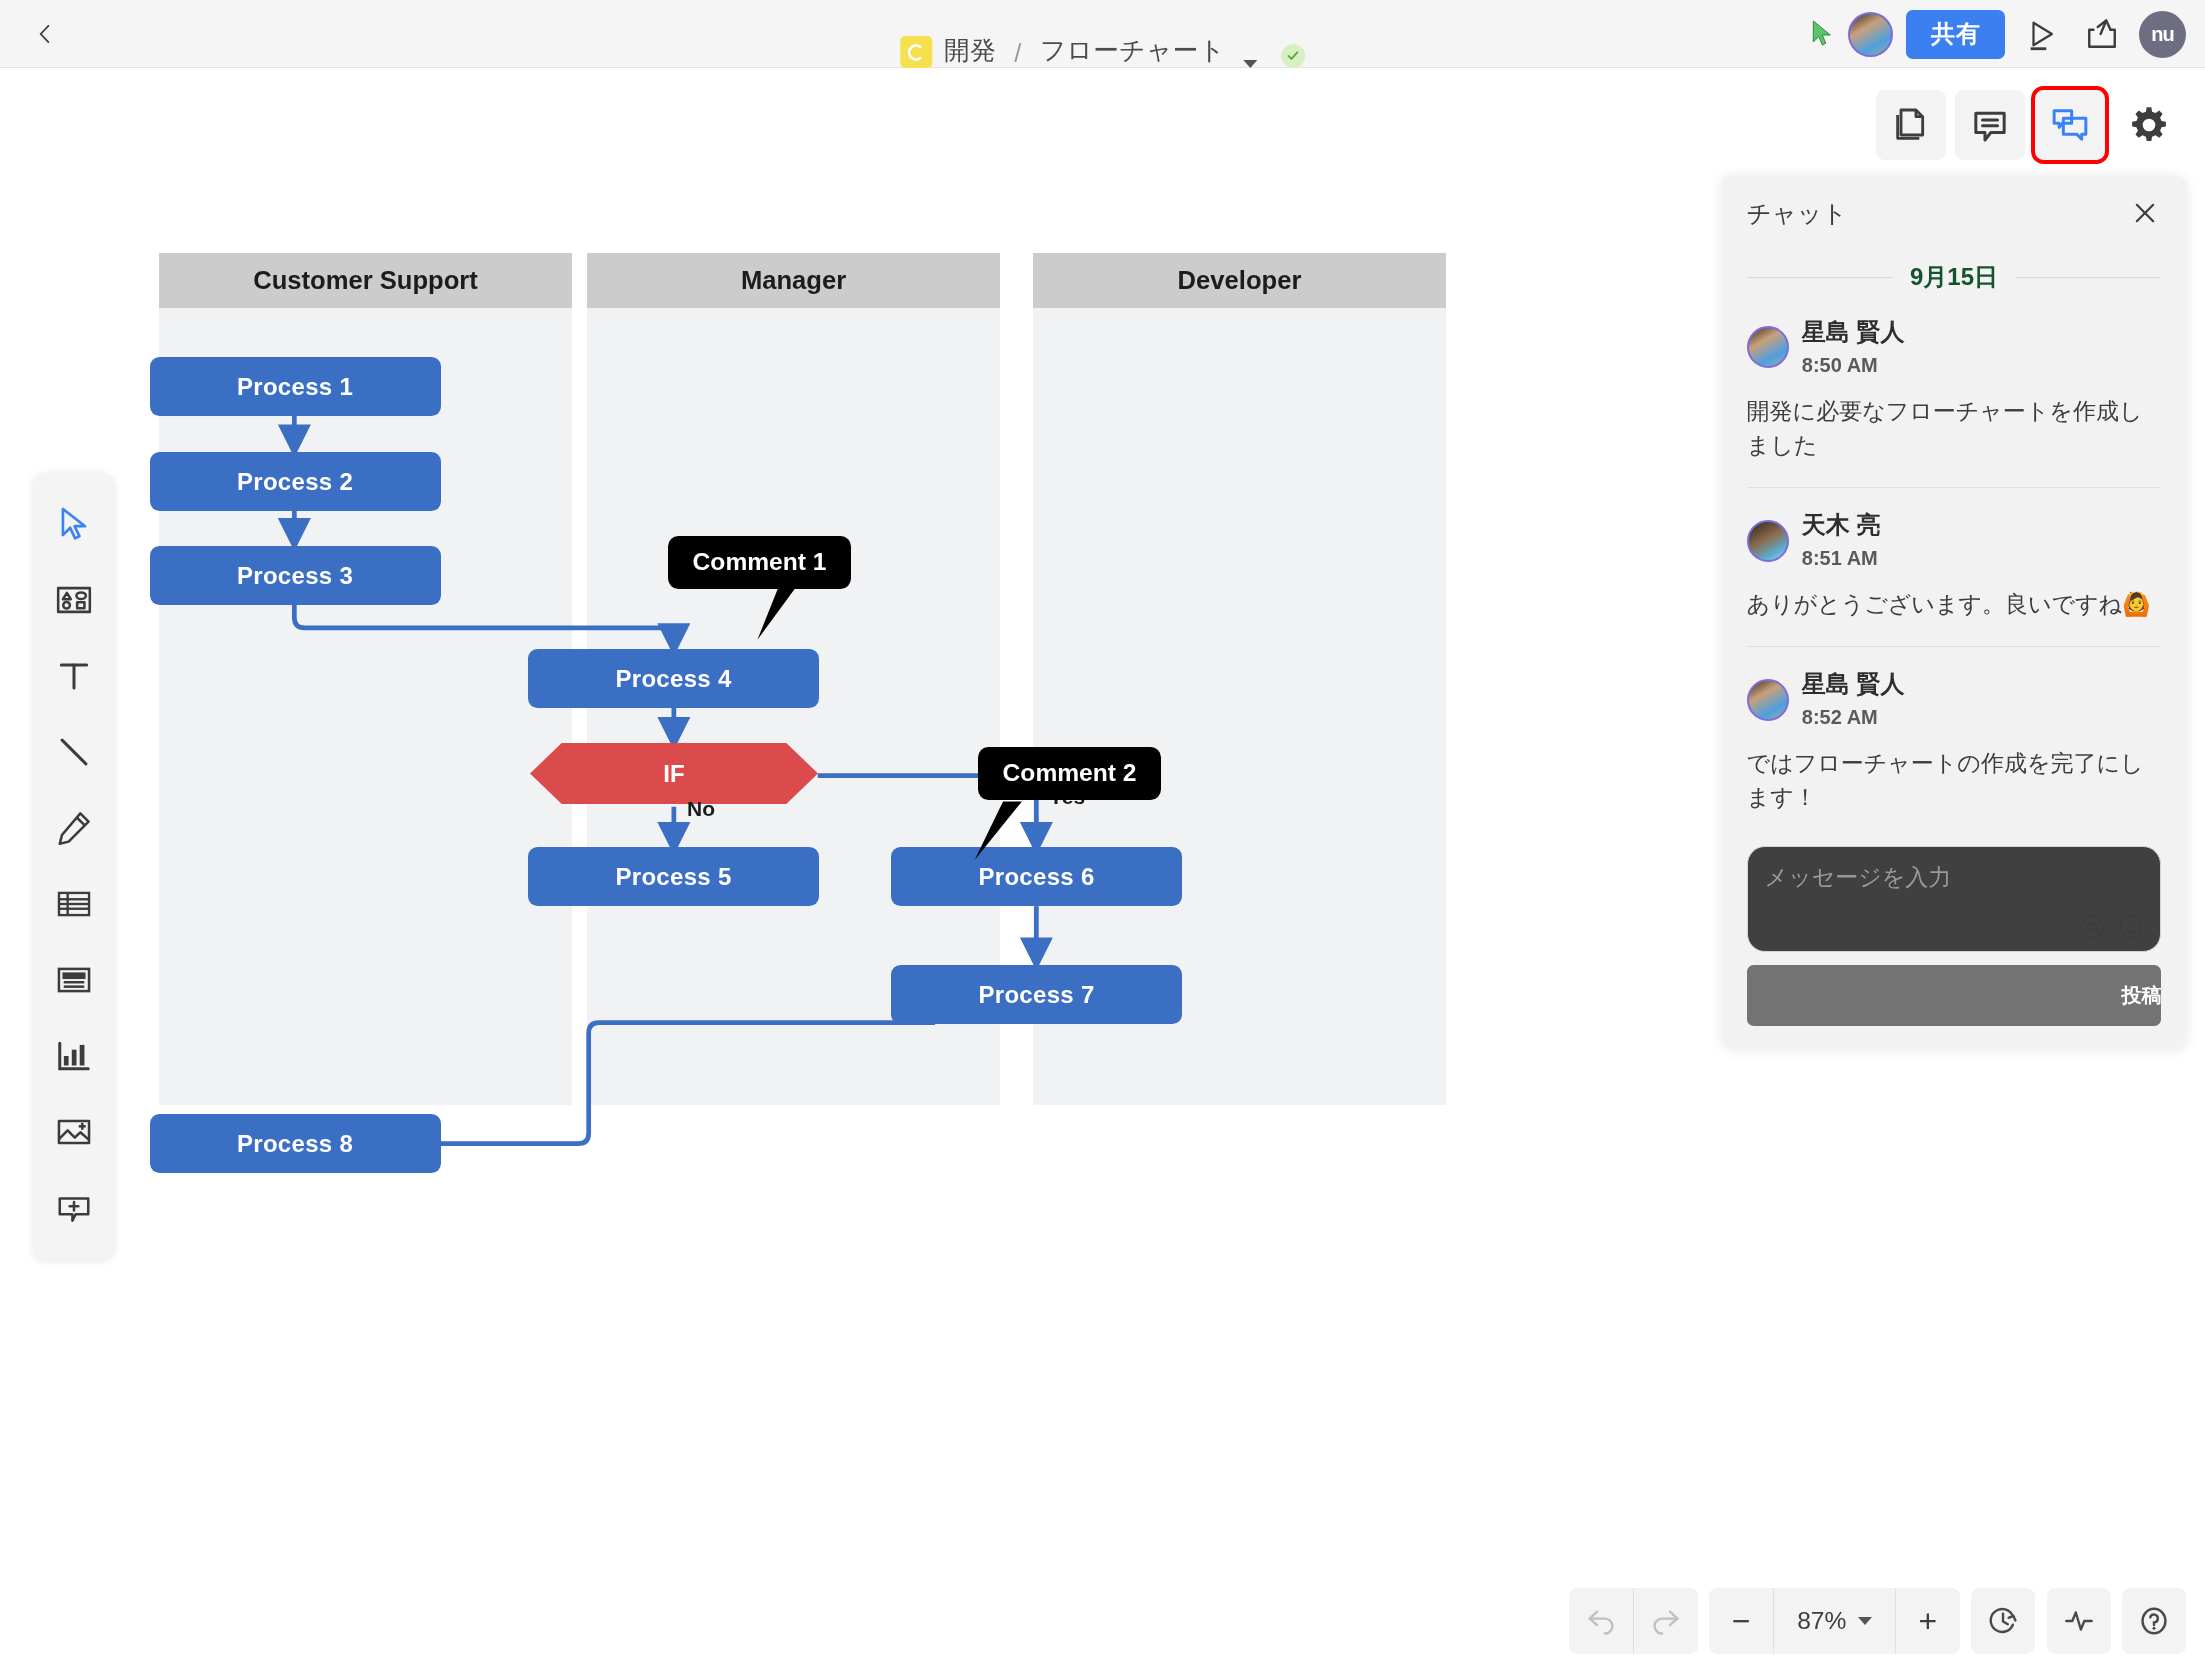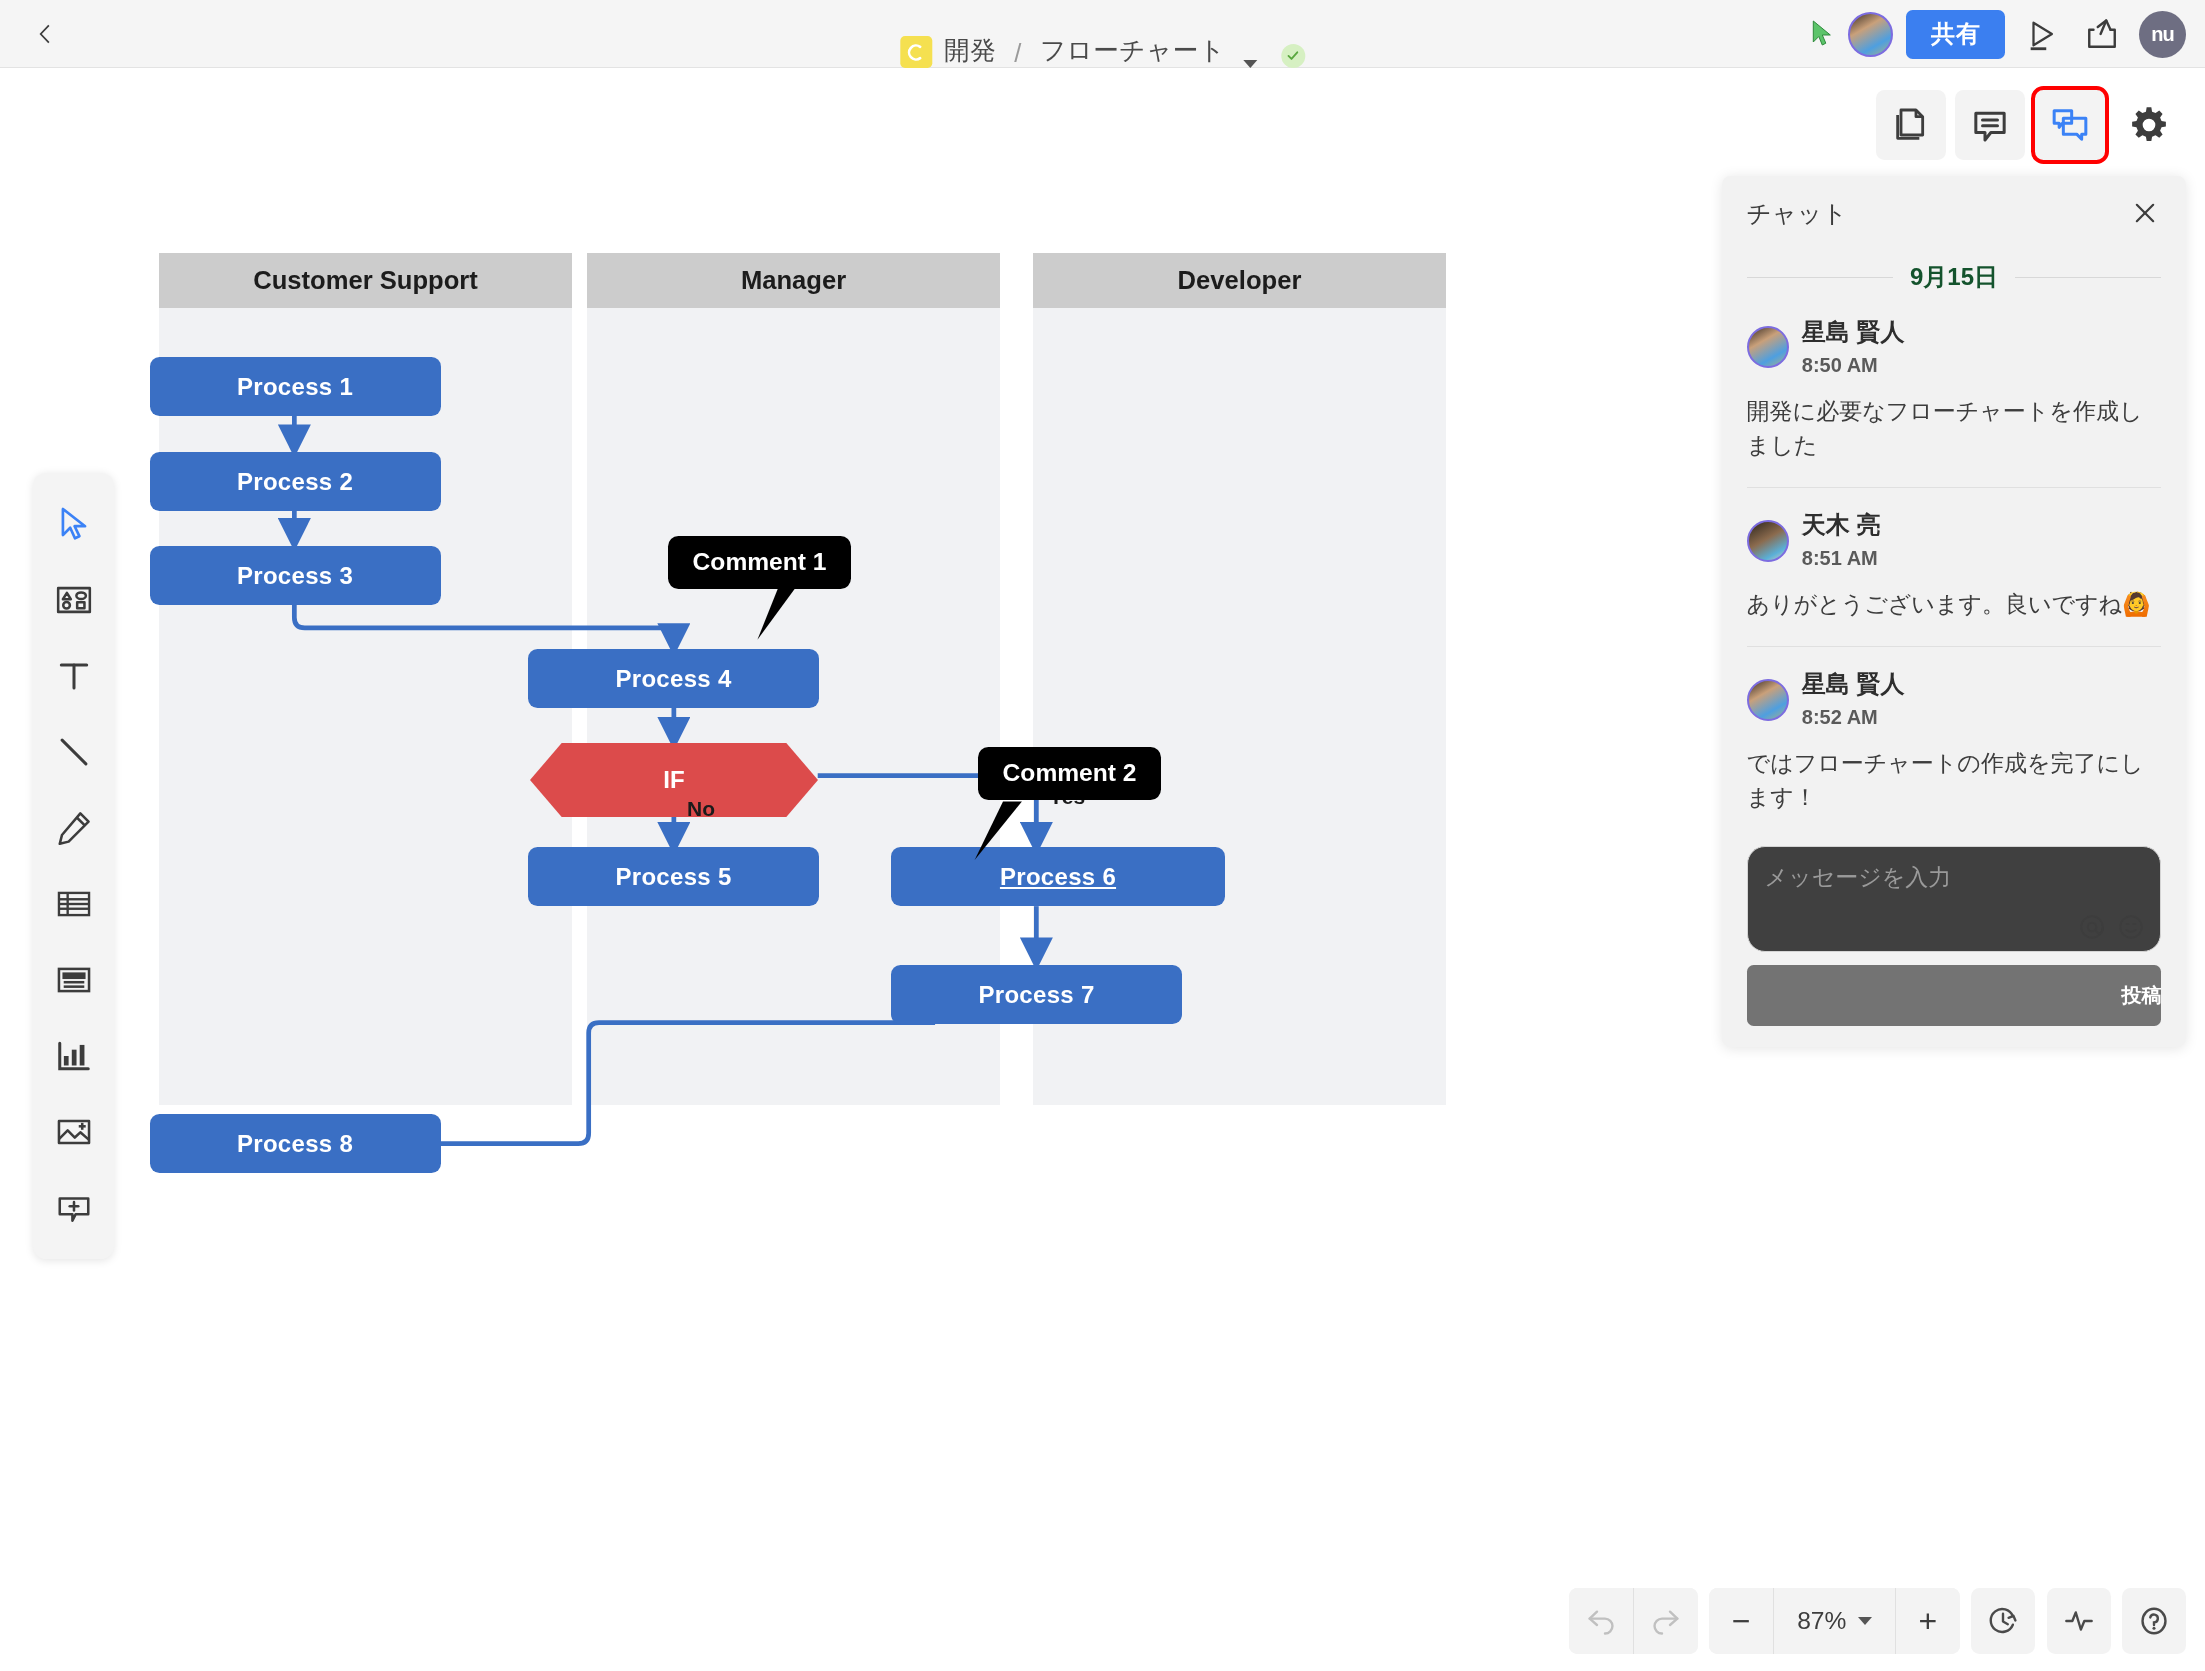--- a/index.html
+++ b/index.html
@@ -291,27 +291,27 @@
       </div>
       <div class="node" style="left:-9.5px; top:199px; width:291px; height:59px;">
         <span>Process 2</span>
       </div>
       <div class="node" style="left:-9.5px; top:293px; width:291px; height:59px;">
         <span>Process 3</span>
       </div>
       <div class="node" style="left:369px; top:396px; width:291px; height:59px;">
         <span>Process 4</span>
       </div>
-      <div class="hexnode" style="left:371px; top:490px; width:288px; height:74px;">
+      <div class="hexnode" style="left:371px; top:490px; width:288px; height:61px;">
         <span>IF</span>
       </div>
       <div class="node" style="left:369px; top:594px; width:291px; height:59px;">
         <span>Process 5</span>
       </div>
-      <div class="node" style="left:732px; top:594px; width:334px; height:59px;text-decoration:underline;">
+      <div class="node" style="left:732px; top:594px; width:291px; height:59px;">
         <span>Process 6</span>
       </div>
       <div class="node" style="left:732px; top:712px; width:291px; height:59px;">
         <span>Process 7</span>
       </div>
       <div class="node" style="left:-9.5px; top:861px; width:291px; height:59px;">
         <span>Process 8</span>
       </div>
 
       <div class="edge-label" style="left:528px; top:544px;">No</div>

